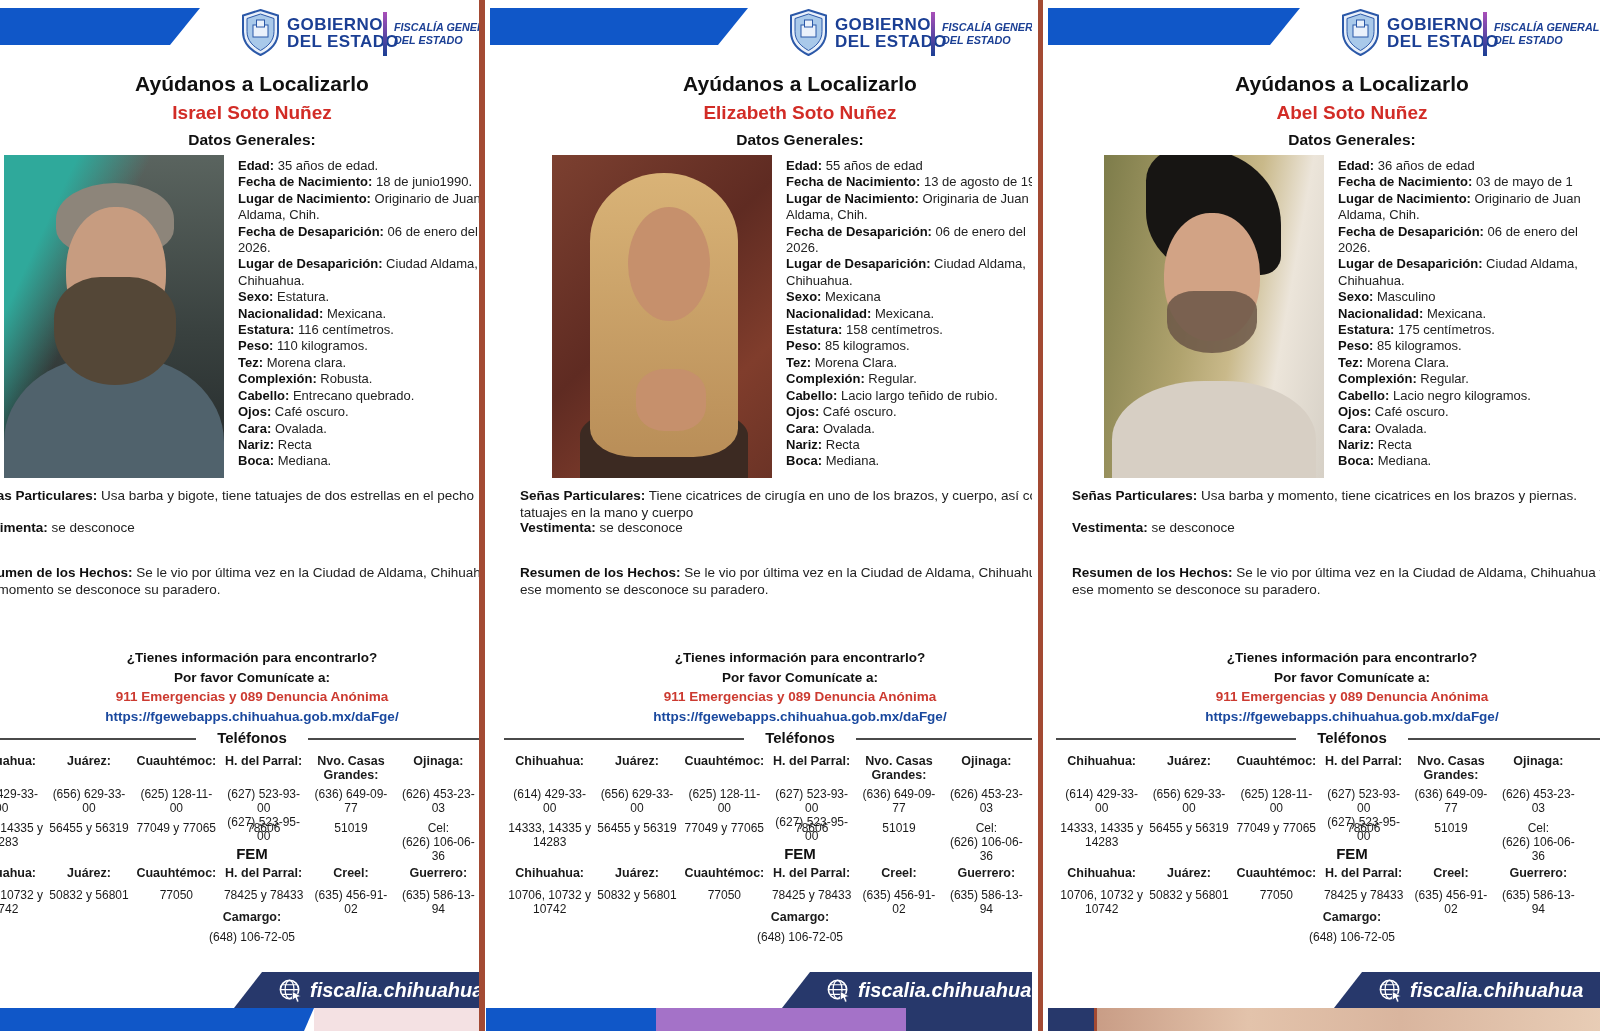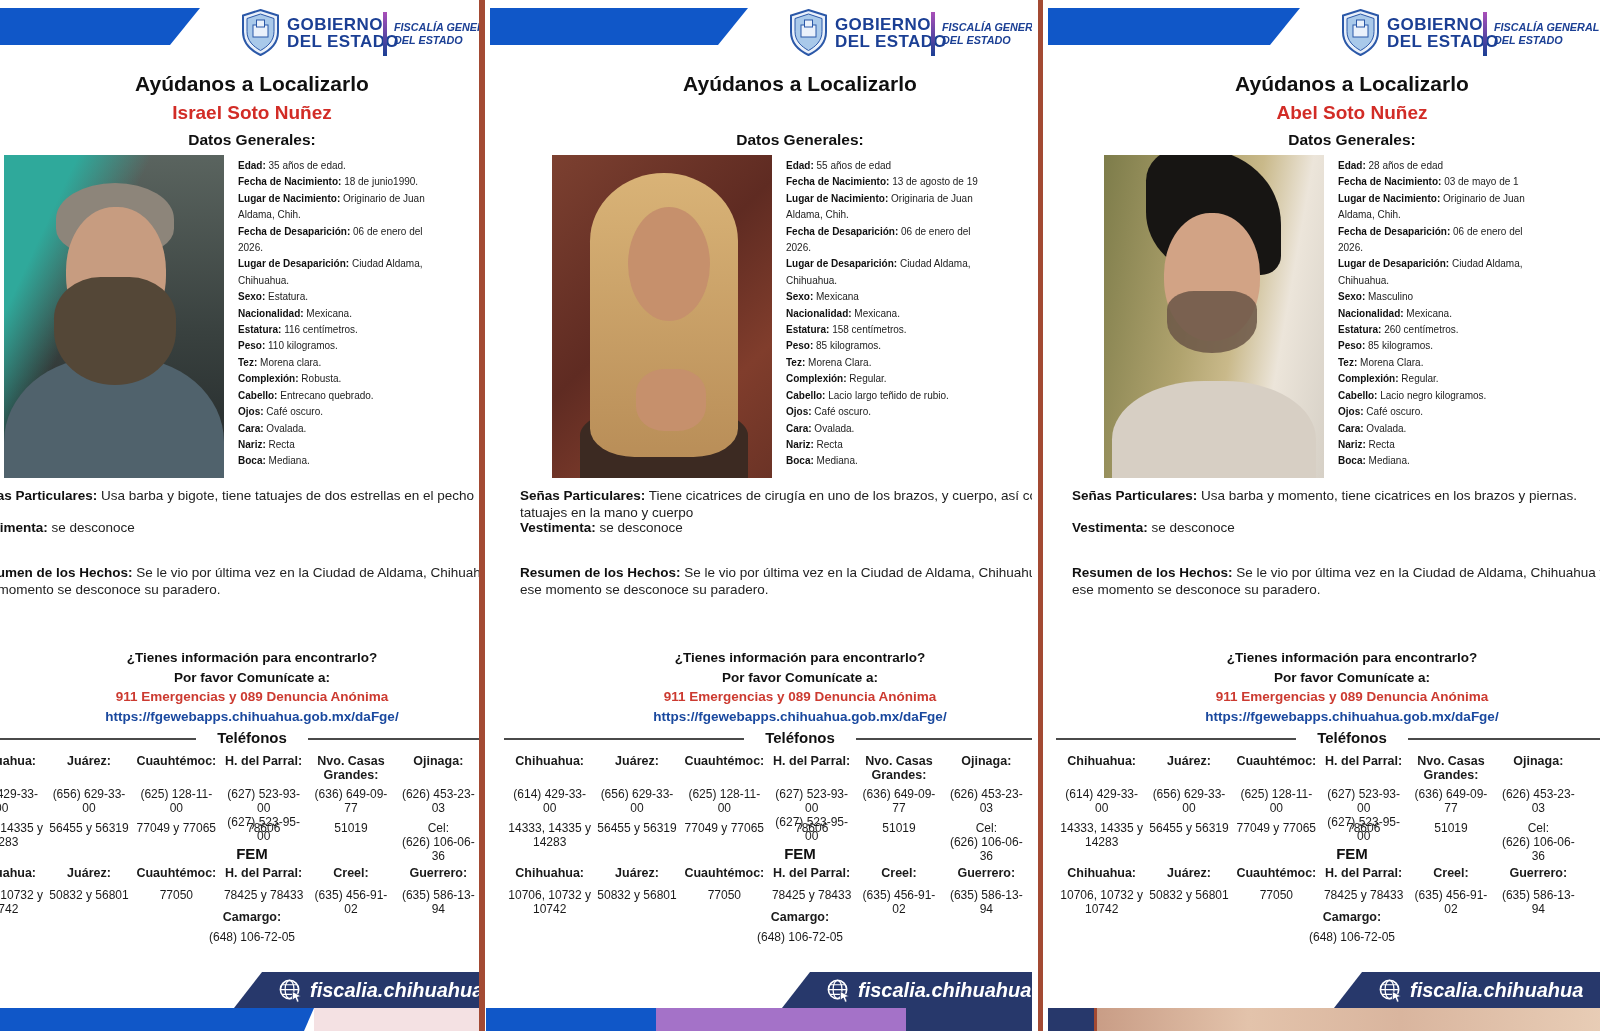--- a/index.html
+++ b/index.html
@@ -49,21 +49,21 @@
   .photo-1 .ph-face{left:76px;top:52px;width:82px;height:114px;background:#c6906c;border-radius:50%;}
   .photo-1 .ph-beard{left:84px;top:214px;width:70px;height:62px;background:#c6906c;border-radius:40%;}
   .photo-1 .ph-body{left:28px;top:252px;width:168px;height:71px;background:#3c2a22;border-radius:40% 40% 0 0;}
   .photo-2{background:linear-gradient(100deg,#7d7c4a,#b0a36e 40%,#c9b98a 58%,#ece5da 76%,#d6d0c6 100%);}
   .photo-2 .ph-hair{left:42px;top:-6px;width:135px;height:126px;background:#171513;border-radius:25% 60% 15% 50%;}
   .photo-2 .ph-face{left:60px;top:58px;width:96px;height:128px;background:#d2a385;border-radius:48%;}
   .photo-2 .ph-beard{left:63px;top:136px;width:90px;height:62px;background:#6b5646;border-radius:30% 30% 50% 50%;opacity:.85;}
   .photo-2 .ph-body{left:8px;top:226px;width:204px;height:97px;background:#d7cfc4;border-radius:45% 45% 0 0/60% 60% 0 0;}
 
   
-  .datos{position:absolute;left:296px;top:158px;width:280px;font-size:10px;line-height:16.4px;}
+  .datos{position:absolute;left:296px;top:158px;width:280px;font-size:13px;line-height:16.4px;}
   .b{font-weight:bold;color:#101010;}
   .v{white-space:pre-line;}
 
   
   .para{position:absolute;left:30px;width:588px;font-size:13.5px;line-height:16.5px;}
   .p-senas{top:488px;}
   .p-vest{top:520px;}
   .p-res{top:565px;}
 
   
@@ -273,20 +273,21 @@
     <rect x="12" y="16" width="15" height="12" fill="#eaf1fb" stroke="#2b58a8" stroke-width="1"></rect>
     <rect x="15.5" y="11" width="8" height="7" fill="#eaf1fb" stroke="#2b58a8" stroke-width="1"></rect>
   </svg>
   <div class="gob">GOBIERNO
 DEL ESTADO</div>
   <div class="lbar"></div>
   <div class="fis">FISCALÍA GENERAL
 DEL ESTADO</div>
 
   <div class="center title">Ayúdanos a Localizarlo</div>
+  <div class="center pname">Elizabeth Soto Nuñez</div>
   <div class="center datos-h">Datos Generales:</div>
 
   <div class="photo photo-1">
     <div class="ph ph-body"></div>
     <div class="ph ph-hair"></div>
     <div class="ph ph-face"></div>
     <div class="ph ph-beard"></div>
   </div>
 
   <div class="datos">
@@ -437,31 +438,31 @@
   <div class="center datos-h">Datos Generales:</div>
 
   <div class="photo photo-2">
     <div class="ph ph-body"></div>
     <div class="ph ph-hair"></div>
     <div class="ph ph-face"></div>
     <div class="ph ph-beard"></div>
   </div>
 
   <div class="datos">
-          <div class="dato"><span class="b">Edad:</span> <span class="v">28 años de edad</span></div>
+          <div class="dato"><span class="b">Edad:</span> <span class="v">36 años de edad</span></div>
           <div class="dato"><span class="b">Fecha de Nacimiento:</span> <span class="v">03 de mayo de 1</span></div>
           <div class="dato"><span class="b">Lugar de Nacimiento:</span> <span class="v">Originario de Juan
 Aldama, Chih.</span></div>
           <div class="dato"><span class="b">Fecha de Desaparición:</span> <span class="v">06 de enero del
 2026.</span></div>
           <div class="dato"><span class="b">Lugar de Desaparición:</span> <span class="v">Ciudad Aldama,
 Chihuahua.</span></div>
           <div class="dato"><span class="b">Sexo:</span> <span class="v">Masculino</span></div>
           <div class="dato"><span class="b">Nacionalidad:</span> <span class="v">Mexicana.</span></div>
-          <div class="dato"><span class="b">Estatura:</span> <span class="v">260 centímetros.</span></div>
+          <div class="dato"><span class="b">Estatura:</span> <span class="v">175 centímetros.</span></div>
           <div class="dato"><span class="b">Peso:</span> <span class="v">85 kilogramos.</span></div>
           <div class="dato"><span class="b">Tez:</span> <span class="v">Morena Clara.</span></div>
           <div class="dato"><span class="b">Complexión:</span> <span class="v">Regular.</span></div>
           <div class="dato"><span class="b">Cabello:</span> <span class="v">Lacio negro kilogramos.</span></div>
           <div class="dato"><span class="b">Ojos:</span> <span class="v">Café oscuro.</span></div>
           <div class="dato"><span class="b">Cara:</span> <span class="v">Ovalada.</span></div>
           <div class="dato"><span class="b">Nariz:</span> <span class="v">Recta</span></div>
           <div class="dato"><span class="b">Boca:</span> <span class="v">Mediana.</span></div>
         </div>
 

